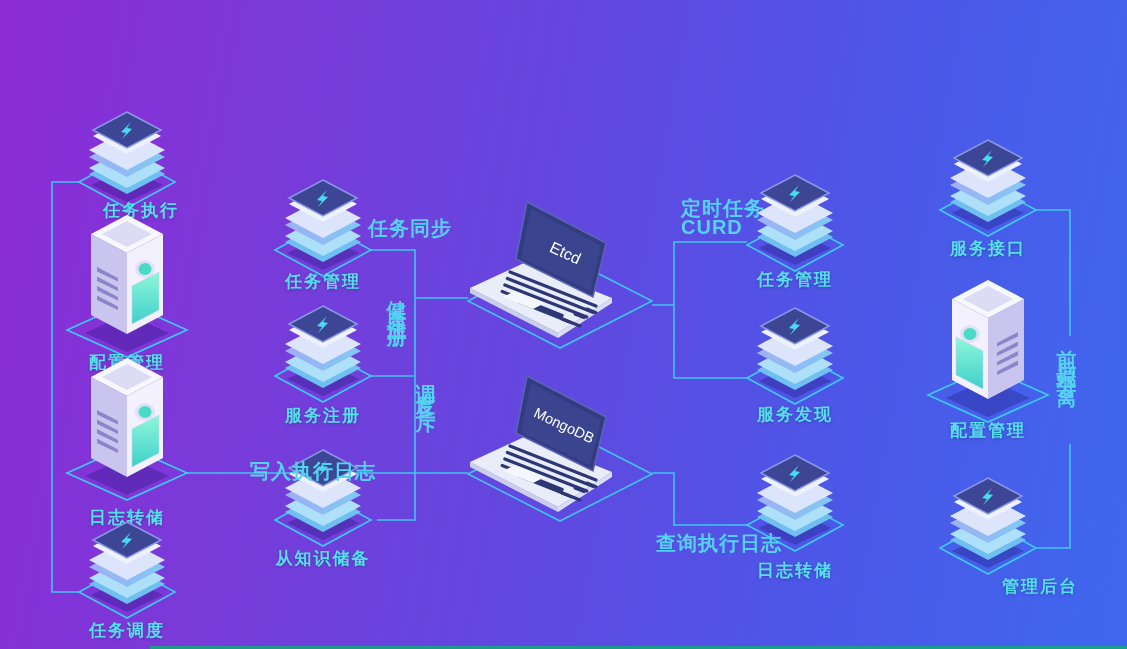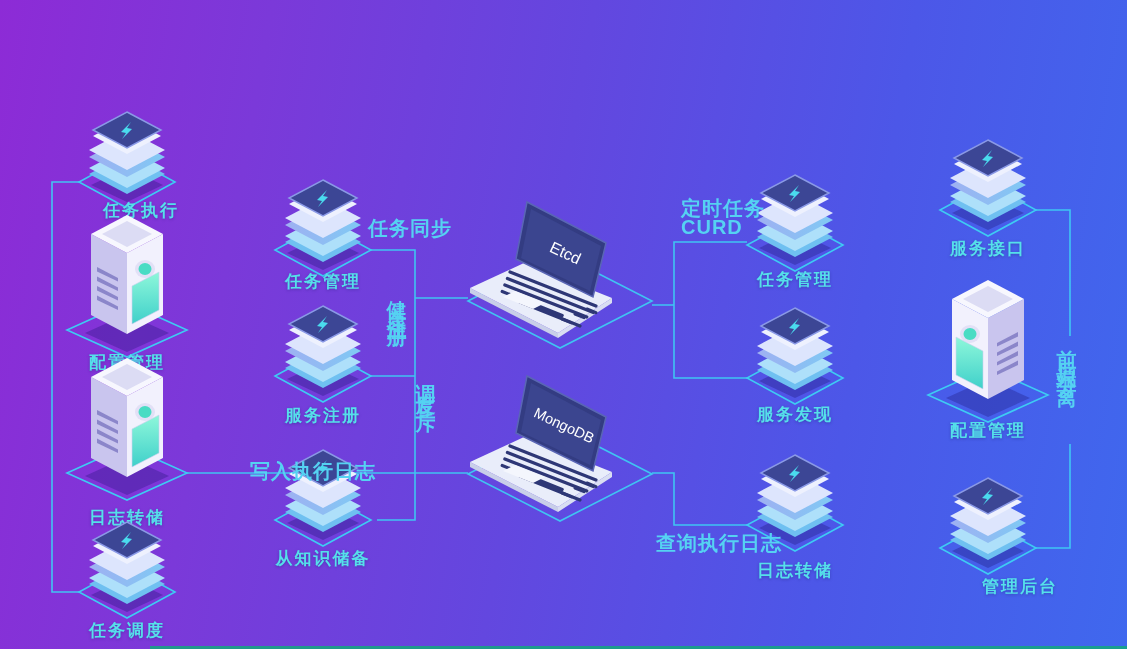--- a/index.html
+++ b/index.html
@@ -212,21 +212,21 @@
     <svg class="icon flip" style="left:923px;top:275px" width="130" height="150">
         <use href="#sym-server"></use>
       </svg>
     <div class="nlabel" style="left:908px;top:419px">配置管理</div>
   </div>
 
   <div class="node">
     <svg class="icon" style="left:923px;top:460px" width="130" height="120">
         <use href="#sym-stack"></use>
       </svg>
-    <div class="nlabel" style="left:940px;top:575px">管理后台</div>
+    <div class="nlabel" style="left:960px;top:575px">管理后台</div>
   </div>
 
   <div class="elabel" style="left:368px;top:215px">任务同步</div>
   <div class="elabel vlabel" style="left:388px;top:284px">健康注册</div>
   <div class="elabel vlabel" style="left:417px;top:368px">调度互斥</div>
   <div class="elabel" style="left:250px;top:458px">写入执行日志</div>
   <div class="elabel curd" style="left:681px;top:199px">
     <div>定时任务</div>
     <div>CURD</div>
   </div>

